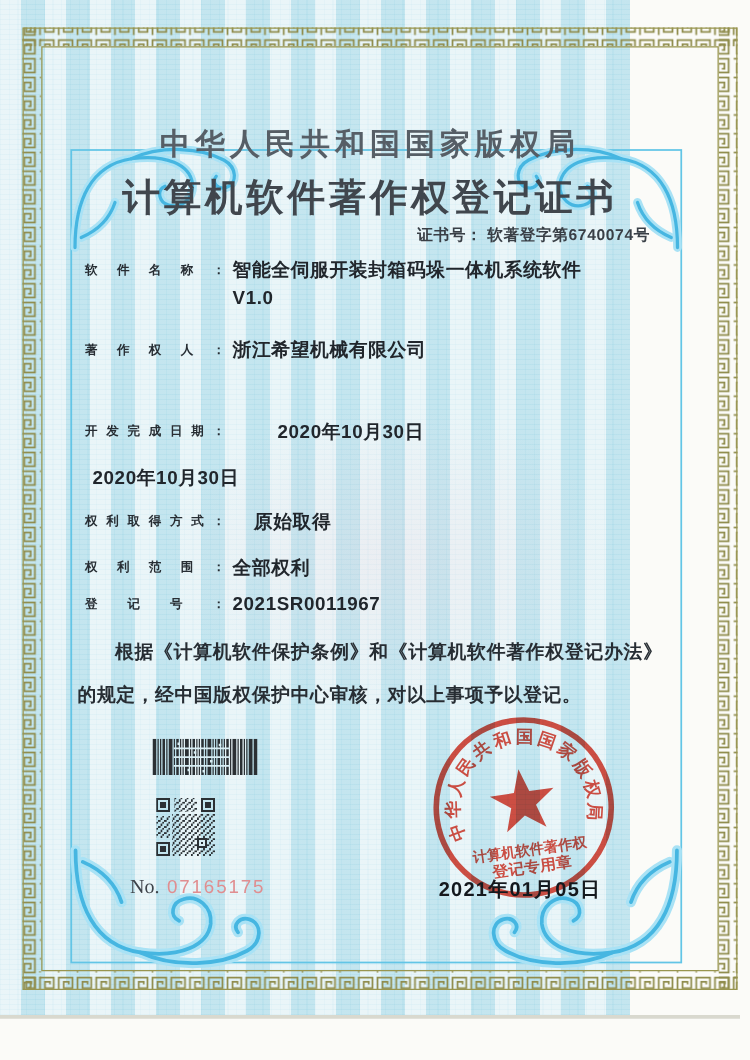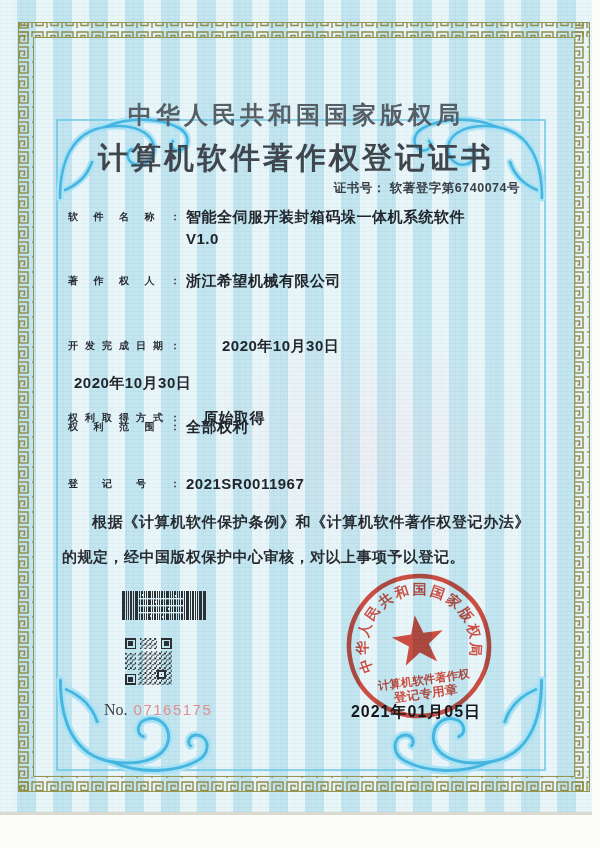--- a/index.html
+++ b/index.html
@@ -2,21 +2,21 @@
 <html><head>
 <meta charset="utf-8">
 <style>
   * { margin:0; padding:0; box-sizing:border-box; }
   html,body { width:600px; height:848px; background:#ffffff; overflow:hidden;
               font-family:"Liberation Sans","DejaVu Sans",sans-serif; }
   .scan { position:relative; width:600px; height:848px; background:#fbfbf8; }
 
   
   .cert {
-    position:absolute; left:0; top:0; width:592px; height:812px;
+    position:absolute; left:0; top:0; width:504px; height:812px;
     background-color:#d8edf3;
     background-image:
       radial-gradient(ellipse 260px 180px at 62% 55%, rgba(242,205,215,0.18), rgba(242,205,215,0) 70%),
       repeating-linear-gradient(90deg, rgba(255,255,255,0.45) 0 17px, rgba(150,212,230,0.30) 17px 36px),
       repeating-linear-gradient(0deg, rgba(118,196,219,0.16) 0 1px, rgba(118,196,219,0) 1px 4px),
       repeating-linear-gradient(90deg, rgba(118,196,219,0.12) 0 1px, rgba(118,196,219,0) 1px 7px);
   }
   .paper-edge { position:absolute; left:0; top:812px; width:592px; height:3px;
                 background:#d9d9cf; }
 
@@ -141,21 +141,21 @@
       <span class="f-label">开发完成日期：</span>
       <span class="f-value">2020年10月30日</span>
     </div>
     <div class="field-row" style="top:372px;">
       <span class="f-value">2020年10月30日</span>
     </div>
     <div class="field-row" style="top:407px;gap:17px;">
       <span class="f-label">权利取得方式：</span>
       <span class="f-value">原始取得</span>
     </div>
-    <div class="field-row" style="top:416px;justify-content:flex-end;">
+    <div class="field-row" style="top:444px;justify-content:flex-end;">
       <span class="f-label">权利范围：</span>
       <span class="f-value">全部权利</span>
     </div>
     <div class="field-row" style="top:473px;">
       <span class="f-label">登记号：</span>
       <span class="f-value">2021SR0011967</span>
     </div>
 
     <div class="statement">根据《计算机软件保护条例》和《计算机软件著作权登记办法》的规定，经中国版权保护中心审核，对以上事项予以登记。</div>
 

